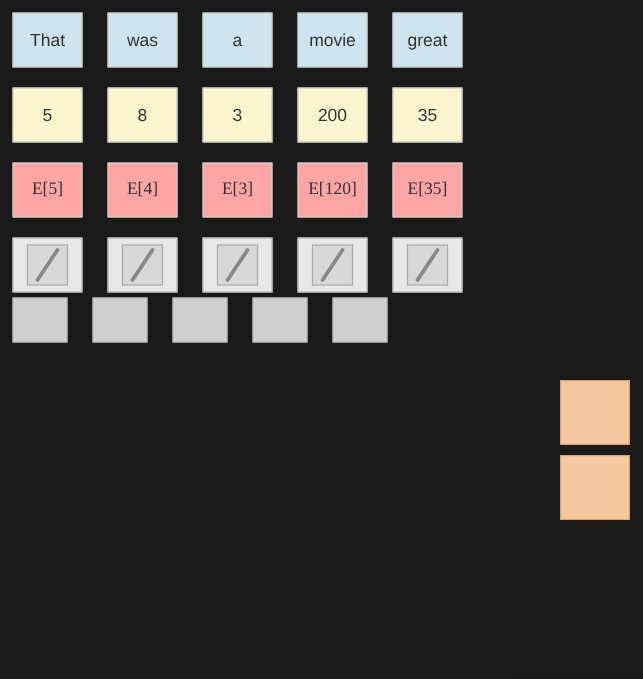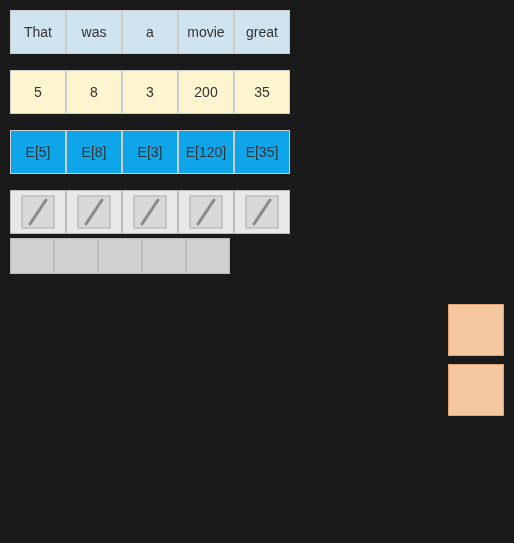--- a/index.html
+++ b/index.html
@@ -8,21 +8,21 @@
       width: 514px;
       min-height: 543px;
       font-family: Arial, sans-serif;
       font-size: 14px;
       padding: 10px;
     }
 
     .row {
       display: flex;
       flex-direction: row;
-      gap: 0;
+      gap: 20px;
       margin-bottom: 16px;
     }
 
     .cell {
       display: flex;
       align-items: center;
       justify-content: center;
       width: 56px;
       height: 44px;
       border: 1px solid #ccc;
@@ -37,22 +37,23 @@
     }
 
     
     .cell-yellow {
       background-color: #fdf5d0;
       color: #333;
     }
 
     
     .cell-green {
-      background-color: #0ea5e9;
+      background-color: #fca5a5;
       color: #333;
+      font-family: Liberation Serif, serif;
     }
 
     
     .cell-gray {
       background-color: #d0d0d0;
       color: #333;
       width: 44px;
       height: 36px;
       border: 1px solid #bbb;
     }
@@ -99,21 +100,21 @@
 <div class="row">
   <div class="cell cell-yellow">5</div>
   <div class="cell cell-yellow">8</div>
   <div class="cell cell-yellow">3</div>
   <div class="cell cell-yellow">200</div>
   <div class="cell cell-yellow">35</div>
 </div>
 
 <div class="row">
   <div class="cell cell-green">E[5]</div>
-  <div class="cell cell-green">E[8]</div>
+  <div class="cell cell-green">E[4]</div>
   <div class="cell cell-green">E[3]</div>
   <div class="cell cell-green">E[120]</div>
   <div class="cell cell-green">E[35]</div>
 </div>
 
 <div class="row" style="margin-bottom: 4px;">
   <div class="icon-cell">
     <svg class="slash-svg" viewBox="0 0 36 36">
       <rect x="2" y="2" width="32" height="32" fill="#d8d8d8" stroke="#aaa" stroke-width="1"></rect>
       <line x1="26" y1="6" x2="10" y2="30" stroke="#888" stroke-width="3" stroke-linecap="round"></line>

